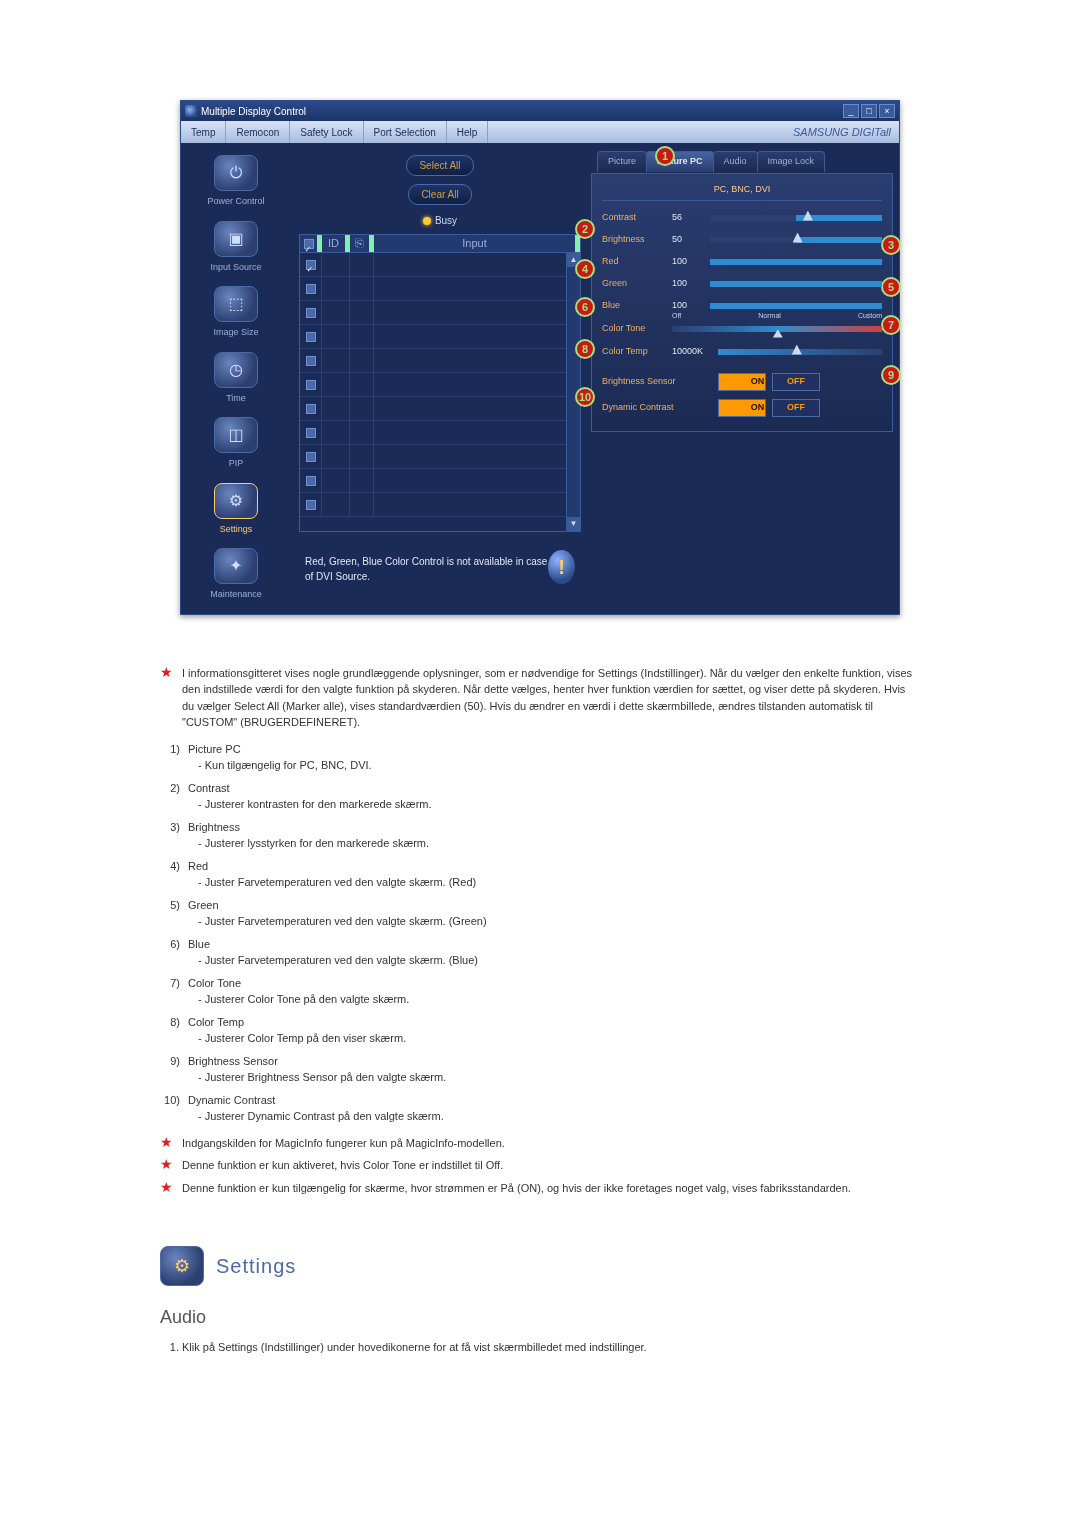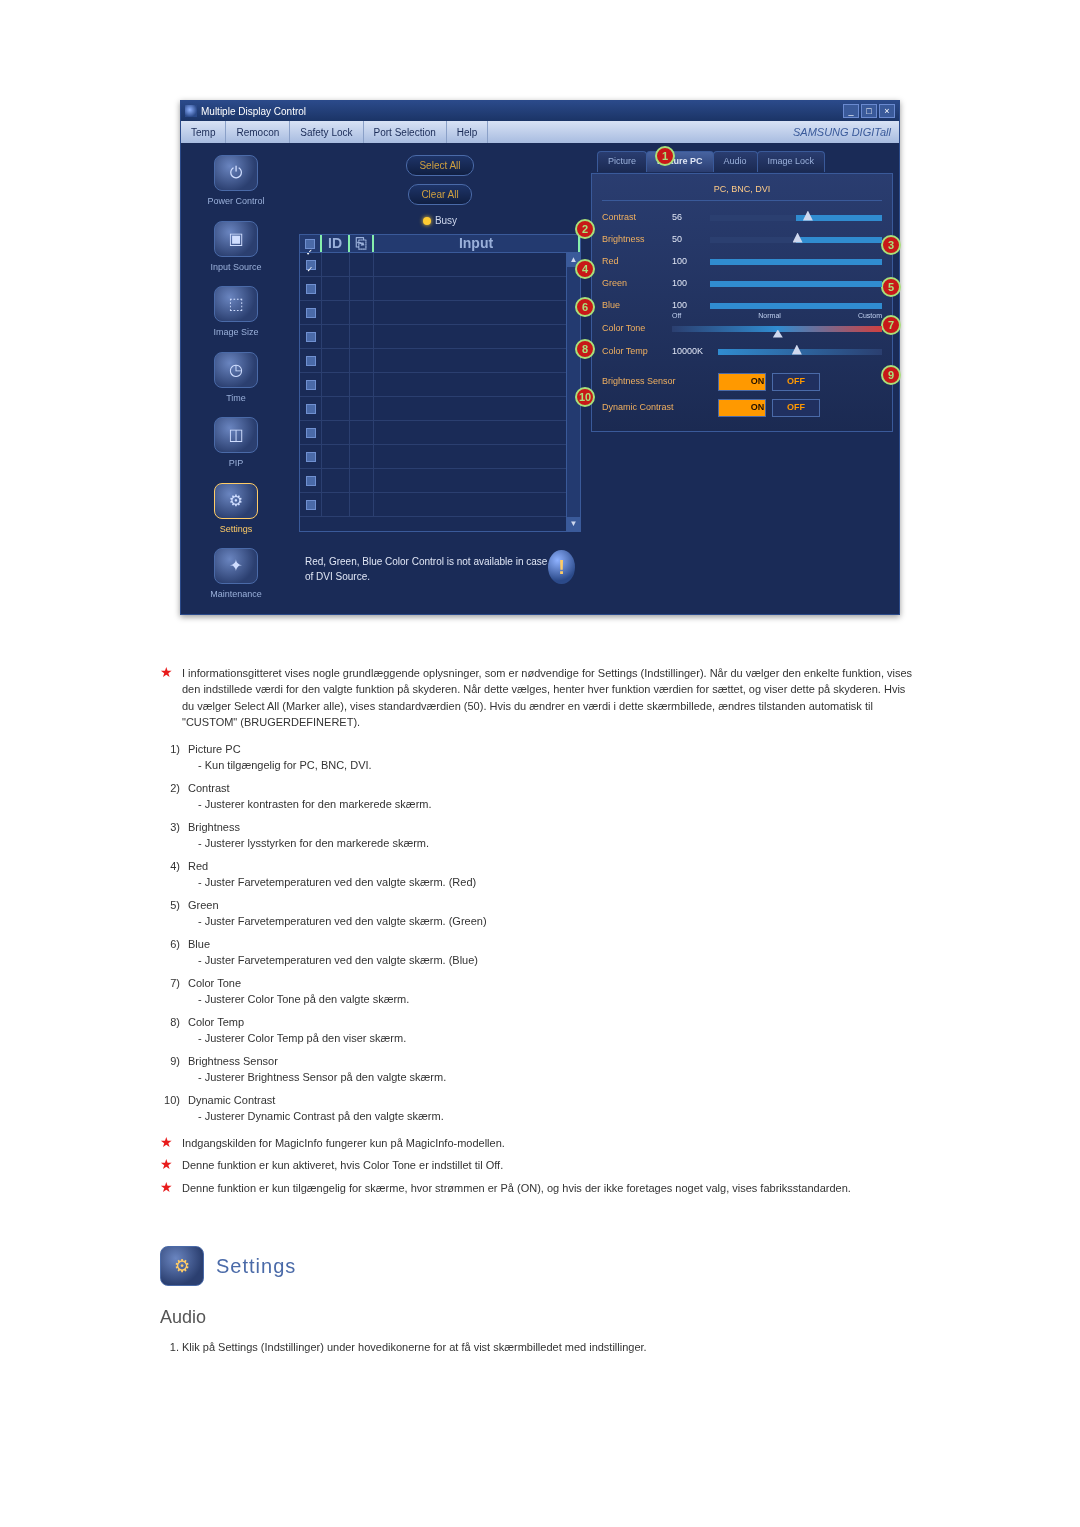--- a/index.html
+++ b/index.html
@@ -136,26 +136,25 @@
   }
   .grid-header {
     display: flex;
     align-items: center;
     background: #233a70;
     border: 1px solid #3a5a9a;
     border-bottom: none;
     height: 18px;
   }
   .gh-cell {
-    border-right: 2px solid #86efac;
-    display: flex; align-items: center; justify-content: center;
-    font-size: 14px;
+    border-right: 5px solid #86efac;
+    display: flex; align-items: center; justify-content: center;
+    font-size: 11px;
     color: #9ab0da;
     height: 100%;
-    font-weight: bold;
   }
   .gh-chk { width: 22px; }
   .gh-id { width: 28px; }
   .gh-ctrl { width: 24px; }
   .gh-input { flex: 1; }
   .grid-body {
     position: relative;
     border: 1px solid #3a5a9a;
     height: 280px;
     overflow: hidden;

